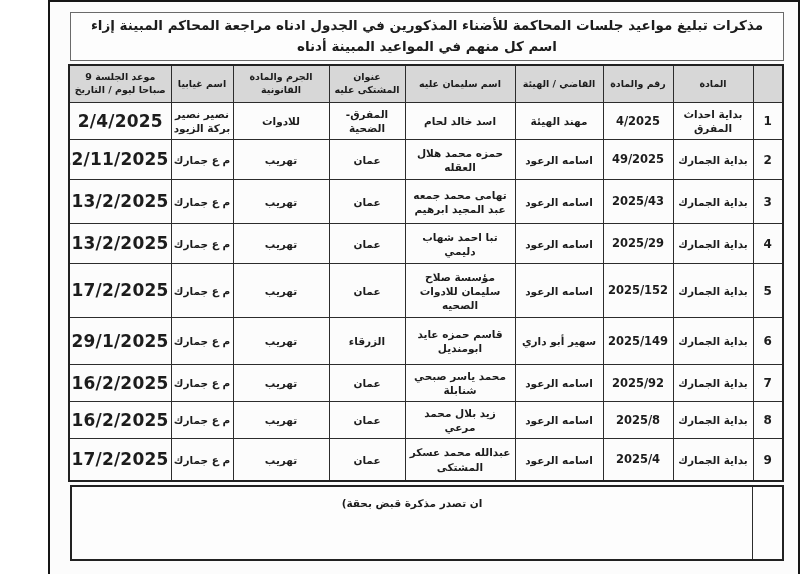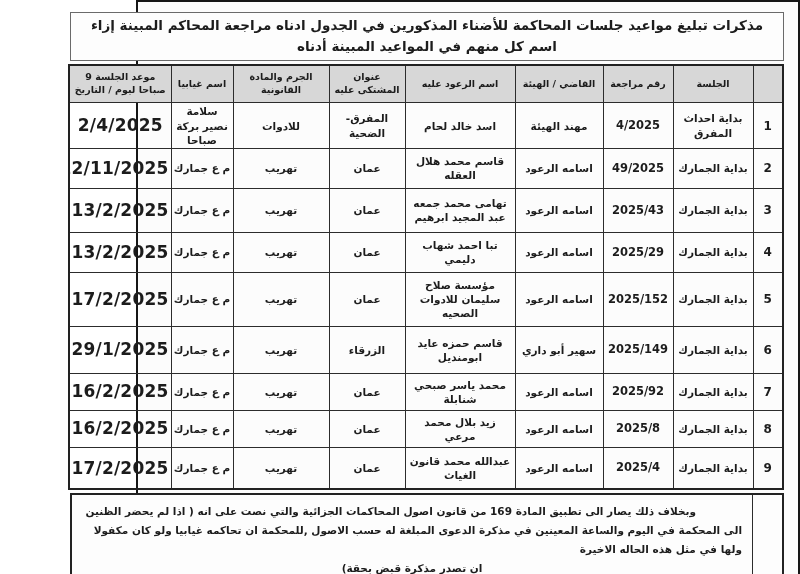--- a/index.html
+++ b/index.html
@@ -5,21 +5,21 @@
   html,body{margin:0;padding:0;}
   body{
     width:800px;height:574px;
     background:#ffffff;
     font-family:"DejaVu Sans", sans-serif;
     color:#1c1c1c;
     overflow:hidden;
   }
   .page{
     box-sizing:border-box;
-    width:664px;height:574px;
+    width:752px;height:574px;
     background:#fcfcfc;
     border-top:2px solid #161616;
     border-left:2px solid #161616;
     border-right:2px solid #161616;
     direction:rtl;
     position:relative;
   }
   .content{
     width:714px;
     margin:10px 14px 0 72px; 
@@ -112,48 +112,48 @@
         <col style="width:88px">
           <col style="width:110px">
           <col style="width:76px">
         <col style="width:96px">
           <col style="width:62px">
           <col style="width:102px">
       </colgroup>
       <thead>
         <tr>
           <th></th>
-          <th>الجلسة</th>
-          <th>رقم مراجعة</th>
+          <th>المادة</th>
+          <th>رقم والمادة</th>
           <th>القاضي / الهيئة</th>
-          <th>اسم الرعود عليه</th>
+          <th>اسم سليمان عليه</th>
           <th>عنوان المشتكى عليه</th>
           <th>الجرم والمادة القانونية</th>
           <th>اسم غيابيا</th>
           <th>موعد الجلسة 9 صباحا ليوم / التاريخ</th>
         </tr>
       </thead>
       <tbody>
         <tr>
           <td class="c-num">1</td>
           <td>بداية احداث المفرق</td>
           <td class="c-case">4/2025</td>
           <td>مهند الهيئة</td>
           <td>اسد خالد لحام</td>
           <td>المفرق-الضحية</td>
           <td>للادوات</td>
-          <td>سلامة نصير بركة صباحا</td>
+          <td>نصير نصير بركة الزيود</td>
           <td class="c-date">2/4/2025</td>
         </tr>
         <tr>
           <td class="c-num">2</td>
           <td>بداية الجمارك</td>
           <td class="c-case">49/2025</td>
           <td>اسامه الرعود</td>
-          <td>قاسم محمد هلال العقله</td>
+          <td>حمزه محمد هلال العقله</td>
           <td>عمان</td>
           <td>تهريب</td>
           <td>م ع جمارك</td>
           <td class="c-date">12/11/2025</td>
         </tr>
         <tr>
           <td class="c-num">3</td>
           <td>بداية الجمارك</td>
           <td class="c-case">2025/43</td>
           <td>اسامه الرعود</td>
@@ -216,32 +216,30 @@
           <td>عمان</td>
           <td>تهريب</td>
           <td>م ع جمارك</td>
           <td class="c-date">16/2/2025</td>
         </tr>
         <tr>
           <td class="c-num">9</td>
           <td>بداية الجمارك</td>
           <td class="c-case">2025/4</td>
           <td>اسامه الرعود</td>
-          <td>عبدالله محمد قانون الغياث</td>
+          <td>عبدالله محمد عسكر المشتكى</td>
           <td>عمان</td>
           <td>تهريب</td>
           <td>م ع جمارك</td>
           <td class="c-date">17/2/2025</td>
         </tr>
       </tbody>
     </table>
 
     <div class="footer-box">
       <div class="footer-num-cell"></div>
       <div class="footer-text">
-        <div class="footer-line indent">وبخلاف ذلك يصار الى تطبيق المادة 169 من قانون اصول المحاكمات الجزائية والتي نصت على انه ( اذا لم يحضر الظنين</div>
-        <div class="footer-line">الى المحكمة في اليوم والساعة المعينين في مذكرة الدعوى المبلغة له حسب الاصول ,للمحكمة ان تحاكمه غيابيا ولو كان مكفولا ولها في مثل هذه الحاله الاخيرة</div>
         <div class="footer-line center">ان تصدر مذكرة قبض بحقة)</div>
       </div>
     </div>
 
   </div>
 </div>
 
 </body></html>

